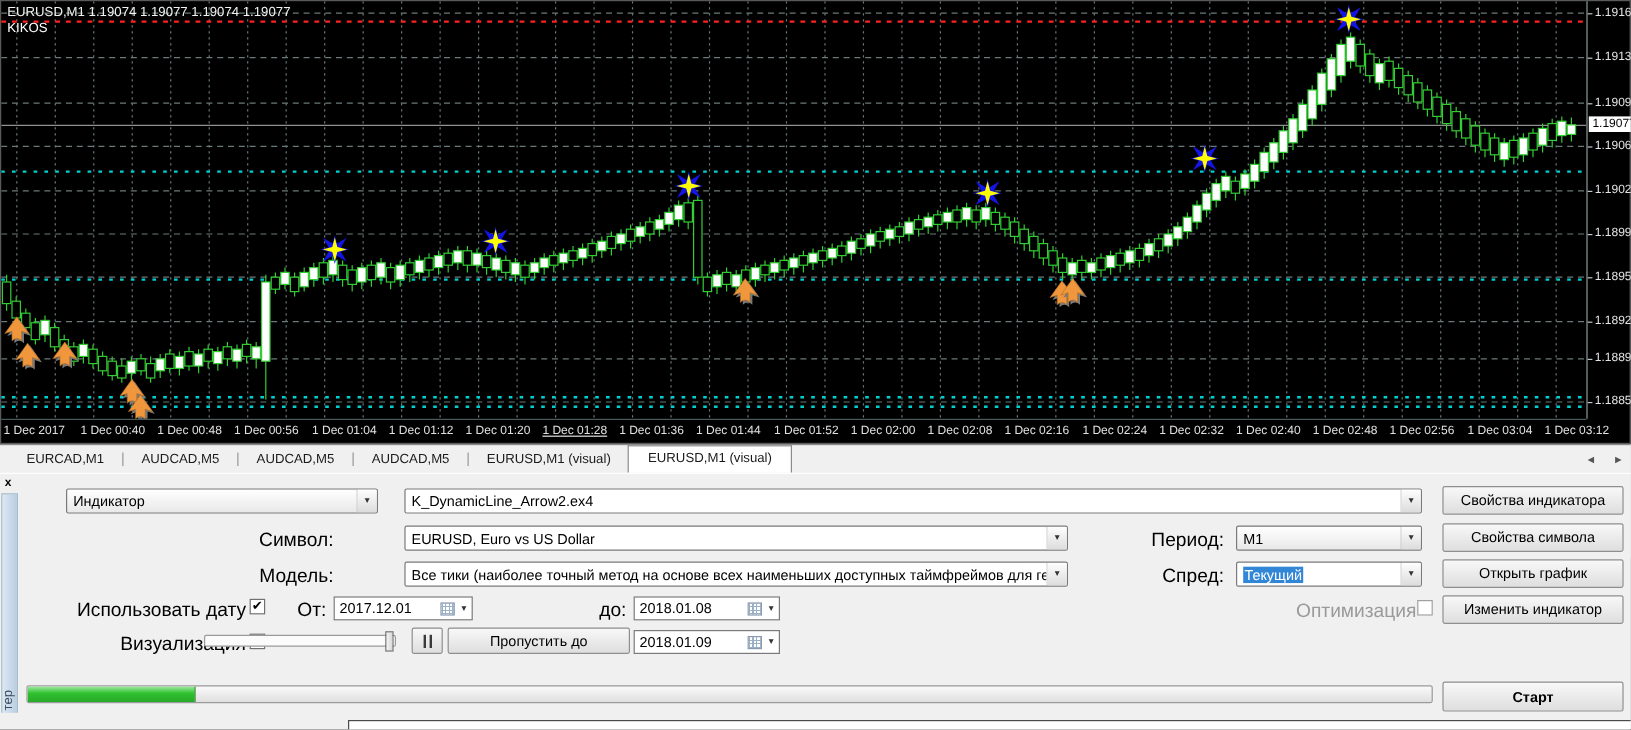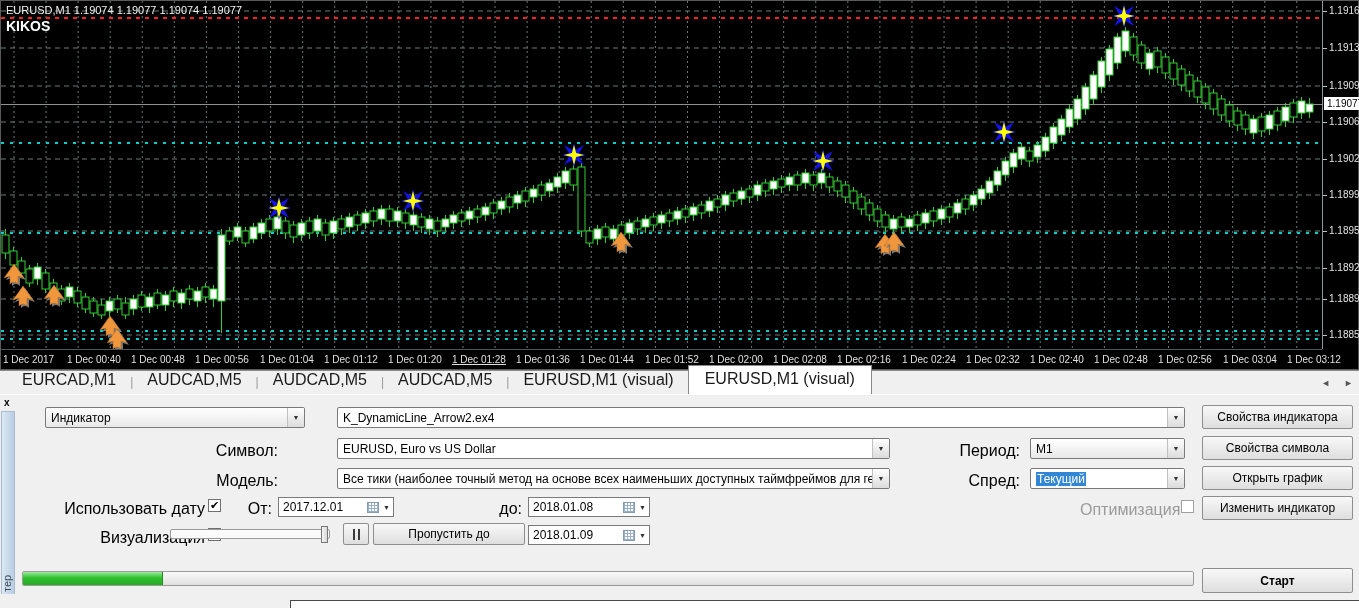--- a/index.html
+++ b/index.html
@@ -4,32 +4,32 @@
 <style>
   * { box-sizing: border-box; margin: 0; padding: 0; }
   html,body { width:1359px; height:608px; overflow:hidden; }
   body { font-family:"Liberation Sans", sans-serif; background:#f0f0f0; }
   #root { position:relative; width:1359px; height:464px; background:#f0f0f0; }
 
   
   #chart-region { position:absolute; left:0; top:0; width:1359px; height:370px; background:#000; border:1px solid #5a5a5a; }
   #chart-svg { position:absolute; left:0; top:0; }
   #quote-line { position:absolute; left:5px; top:3px; color:#f2f2f2; font-size:11px; white-space:nowrap; }
-  #indicator-name { position:absolute; left:5px; top:17px; color:#fff; font-size:14px; font-weight:bold;text-align:right; }
+  #indicator-name { position:absolute; left:5px; top:17px; color:#fff; font-size:11px; font-weight:normal;text-align:right; }
   #price-axis { position:absolute; left:1321px; top:0; width:38px; height:348px; border-left:1px solid #8a9a9a; }
   .price-tick-label { position:absolute; left:6px; color:#e4e4e4; font-size:10px; white-space:nowrap; }
   .price-tick-mark { position:absolute; left:0; width:4px; height:1px; background:#b8c8c8; }
   #current-price-box { position:absolute; left:1px; width:37px; background:#fff; color:#000; font-size:10px; padding:0 1px 0 3px; line-height:13px; }
   #time-axis { position:absolute; left:0; top:348px; width:1321px; height:22px; border-top:1px solid #4a5a5a; }
   .time-tick-label { position:absolute; top:4px; color:#e0e0e0; font-size:10px; white-space:nowrap; }
 
   
   #tab-bar { position:absolute; left:0; top:370px; width:1359px; height:24px; background:#f0f0f0; border-top:1px solid #8a8a8a; display:flex; align-items:flex-end; }
   #tab-strip { display:flex; align-items:flex-end; margin-left:8px; height:24px; }
-  .tab { font-size:16px; color:#1a1a1a; padding:4px 14px 5px 14px; white-space:nowrap; cursor:default; }
+  .tab { font-size:11px; color:#1a1a1a; padding:4px 14px 5px 14px; white-space:nowrap; cursor:default; }
   .tab.active { background:#fff; border:1px solid #8a8a8a; border-bottom:none; padding:4px 16px 6px 16px; margin-bottom:0; }
   .tab-sep { color:#999; font-size:12px; padding-bottom:5px; }
   #tab-scroll { position:absolute; right:6px; top:7px; display:flex; gap:14px; }
   .tab-arrow { font-size:9px; color:#555; line-height:10px; }
 
   
   #tester-panel { position:absolute; left:0; top:394px; width:1359px; height:200px; background:#f0f0f0; border-top:1px solid #fff; }
   #tester-close { position:absolute; left:4px; top:3px; font-size:10px; font-weight:bold; color:#000; line-height:10px; }
   #side-strip { position:absolute; left:1px; top:16px; width:14px; height:186px; background:linear-gradient(90deg,#dce8f4,#b9cde2); border:1px solid #a8bccd; }
   #side-label { position:absolute; left:1px; bottom:2px; width:12px; height:34px; writing-mode:vertical-rl; transform:rotate(180deg); font-size:11px; color:#3a4a5a; text-align:left; }
@@ -576,21 +576,21 @@
       <span class="tab-arrow">◄</span>
       <span class="tab-arrow">►</span>
     </div>
   </div>
 
   <div id="tester-panel">
     <div id="tester-close">x</div>
     <div id="side-strip"></div>
     <div id="side-label">тер</div>
 
-    <div class="combo dropdown" style="left:45px; top:12px; width:260px;">
+    <div class="combo dropdown" style="left:55px; top:12px; width:260px;">
       <span class="combo-text">Индикатор</span>
       <span class="combo-arrow">▼</span>
     </div>
     <div class="combo" style="left:337px; top:12px; width:848px;">
       <span class="combo-text">K_DynamicLine_Arrow2.ex4</span>
       <span class="combo-arrow">▼</span>
     </div>
     <div class="btn" style="left:1202px; top:10px; width:151px; height:24px;">Свойства индикатора</div>
 
     <div class="label right" style="left:180px; top:47px; width:98px;">Символ:</div>

